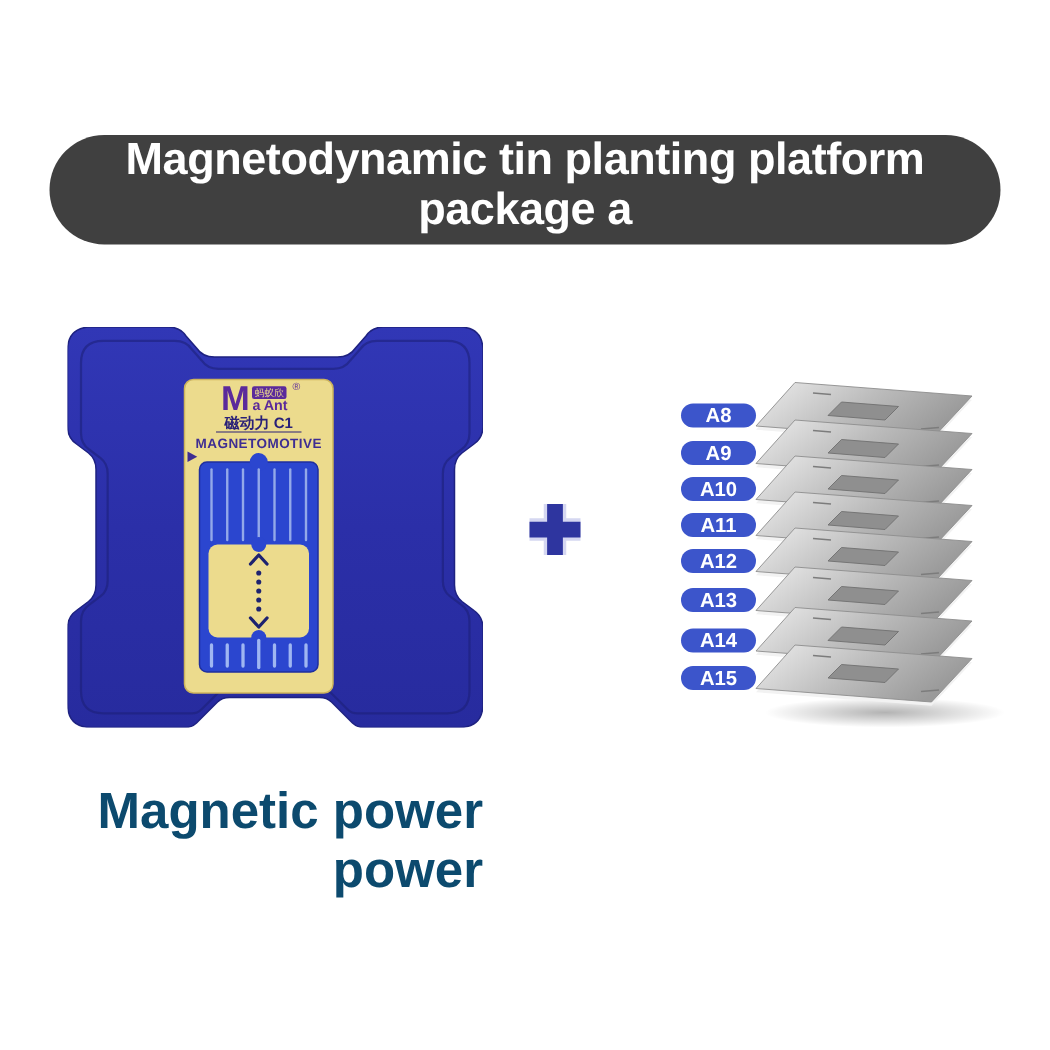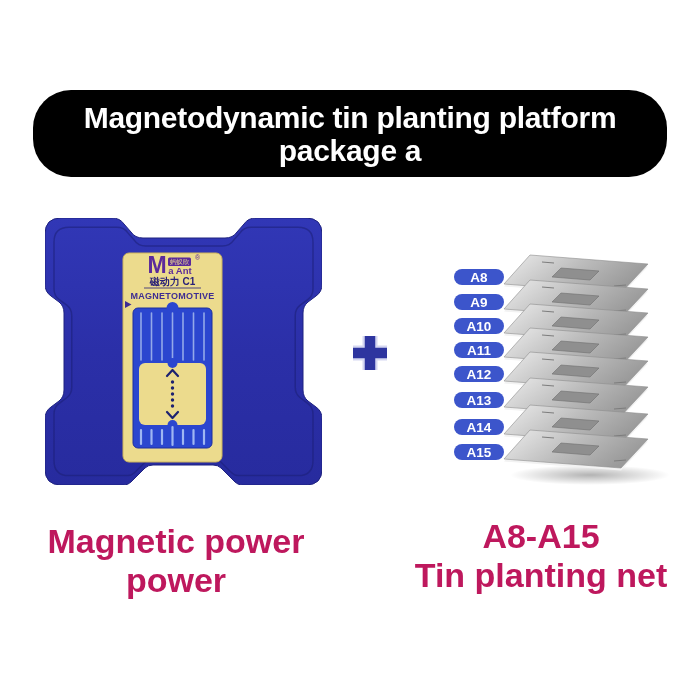--- a/index.html
+++ b/index.html
@@ -1,27 +1,27 @@
 <!DOCTYPE html>
 <html><head>
 <meta charset="utf-8">
 <style>
   html,body{margin:0;padding:0;background:#fff;}
   .canvas{position:relative;width:700px;height:700px;background:#ffffff;overflow:hidden;
           font-family:"Liberation Sans", sans-serif;}
   
-  .banner{position:absolute;left:33px;top:90px;width:634px;height:87px;background:#000000;
-          border-radius:38px;display:flex;flex-direction:column;align-items:center;justify-content:center;}
+  .banner{position:absolute;left:33px;top:90px;width:634px;height:73px;background:#404040;
+          border-radius:38px;display:flex;flex-direction:column;align-items:center;}
   .banner .line{color:#ffffff;font-weight:700;font-size:30px;line-height:33px;letter-spacing:-0.3px;white-space:nowrap;}
   
   .device-svg{position:absolute;left:45px;top:218px;width:277px;height:267px;}
   .plus-svg{position:absolute;left:348px;top:331px;width:44px;height:44px;}
   .stack-svg{position:absolute;left:440px;top:240px;width:260px;height:260px;}
   
-  .caption{position:absolute;text-align:center;color:#be185d;font-weight:700;font-size:34px;line-height:39px;}
+  .caption{position:absolute;text-align:right;color:#0c4a6e;font-weight:700;font-size:34px;line-height:39px;}
   .caption.left{left:30px;top:522px;width:292px;}
   .caption.right{left:388px;top:517px;width:306px;}
   svg text{font-family:"Liberation Sans", sans-serif;}
 </style>
 </head>
 <body>
 
 <div class="canvas">
 
   <div class="banner">
@@ -185,18 +185,14 @@
       <line x1="174" y1="221" x2="186" y2="220" stroke="#7c7c7c" stroke-width="1"></line>
       <rect x="14" y="204" width="50" height="16" rx="8" fill="#3c55cb"></rect>
       <text x="39" y="216.5" font-size="13.5" font-weight="bold" fill="#ffffff" text-anchor="middle">A15</text>
     </g>
   </svg>
 
   <div class="caption left">
     <div>Magnetic power</div>
     <div>power</div>
   </div>
-  <div class="caption right">
-    <div>A8-A15</div>
-    <div>Tin planting net</div>
-  </div>
 
 </div>
 
 </body></html>

